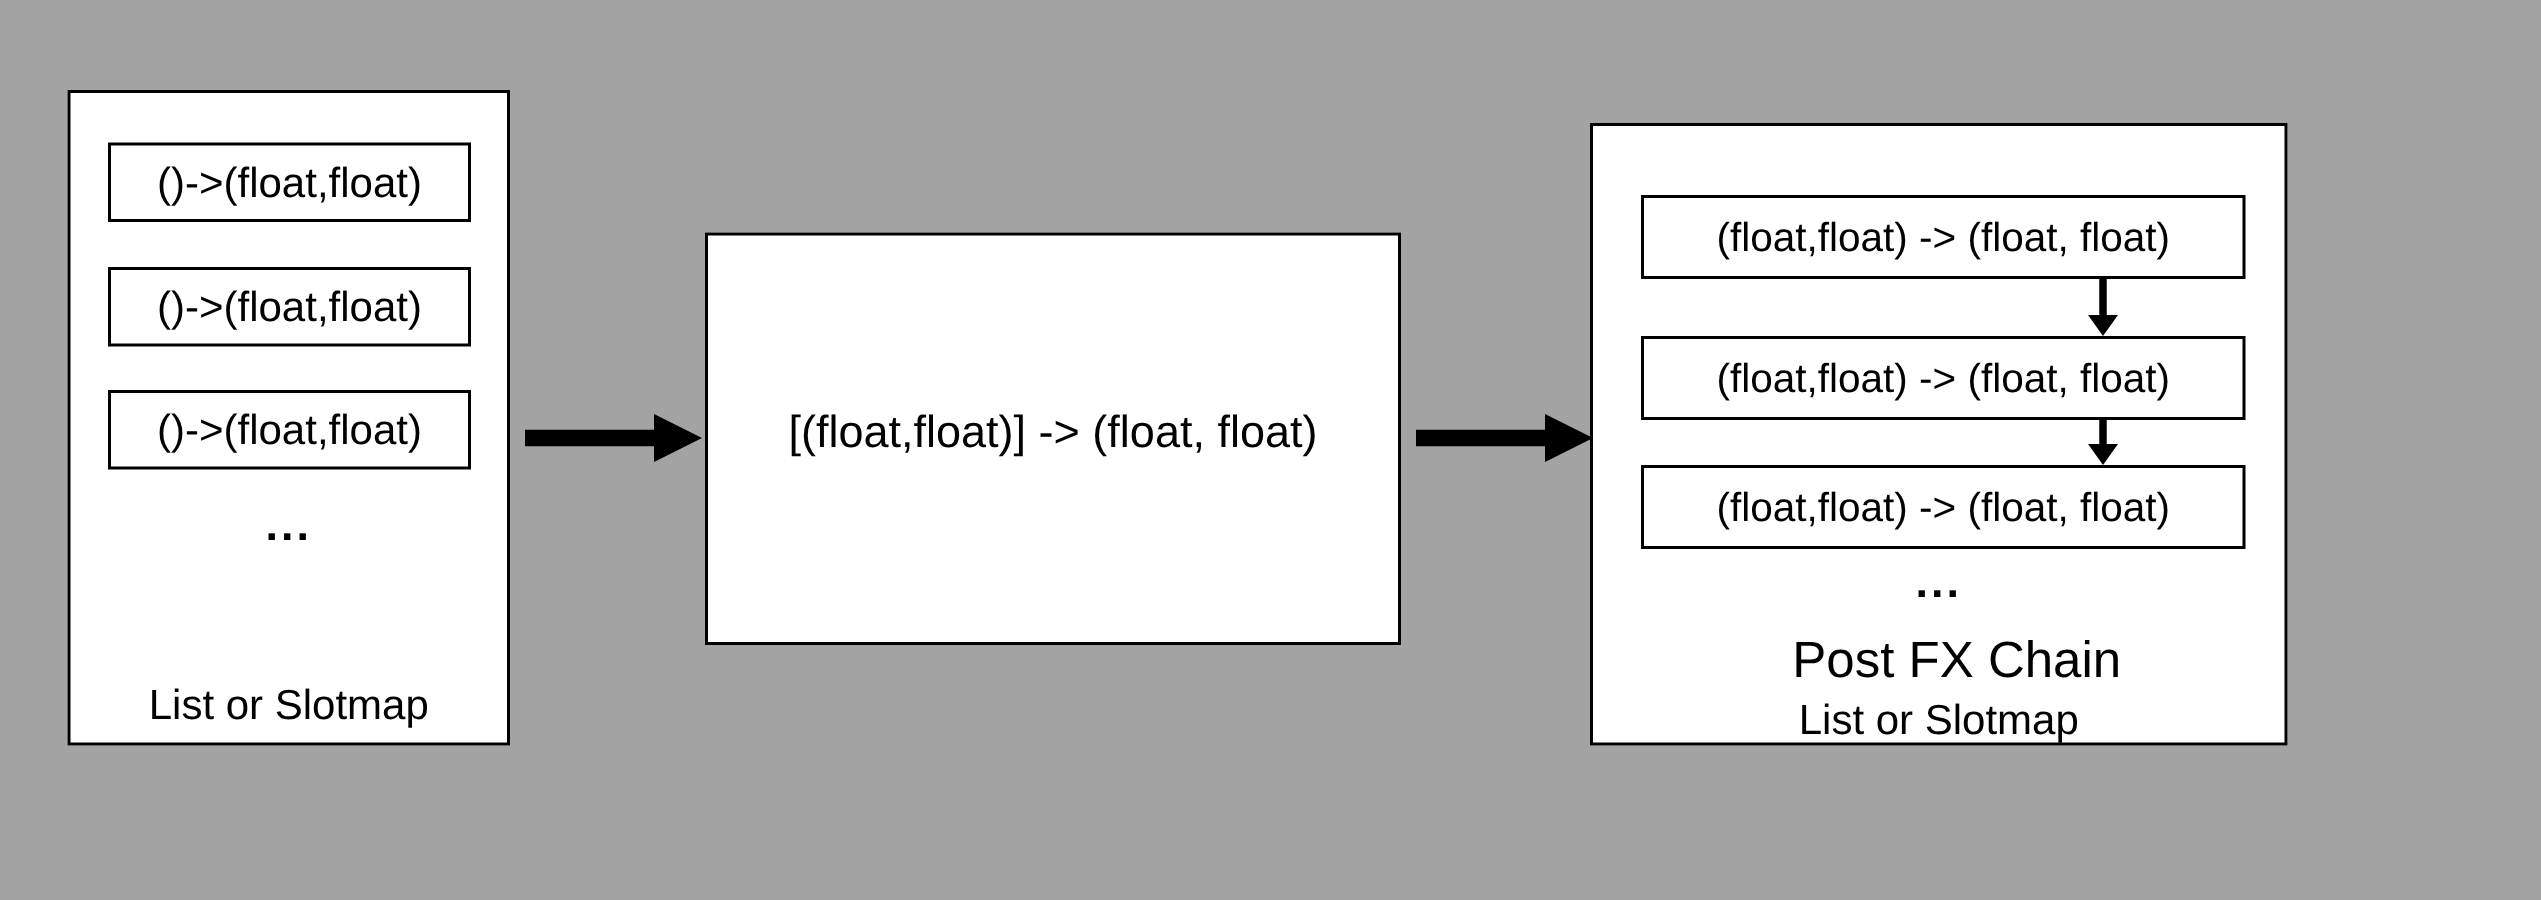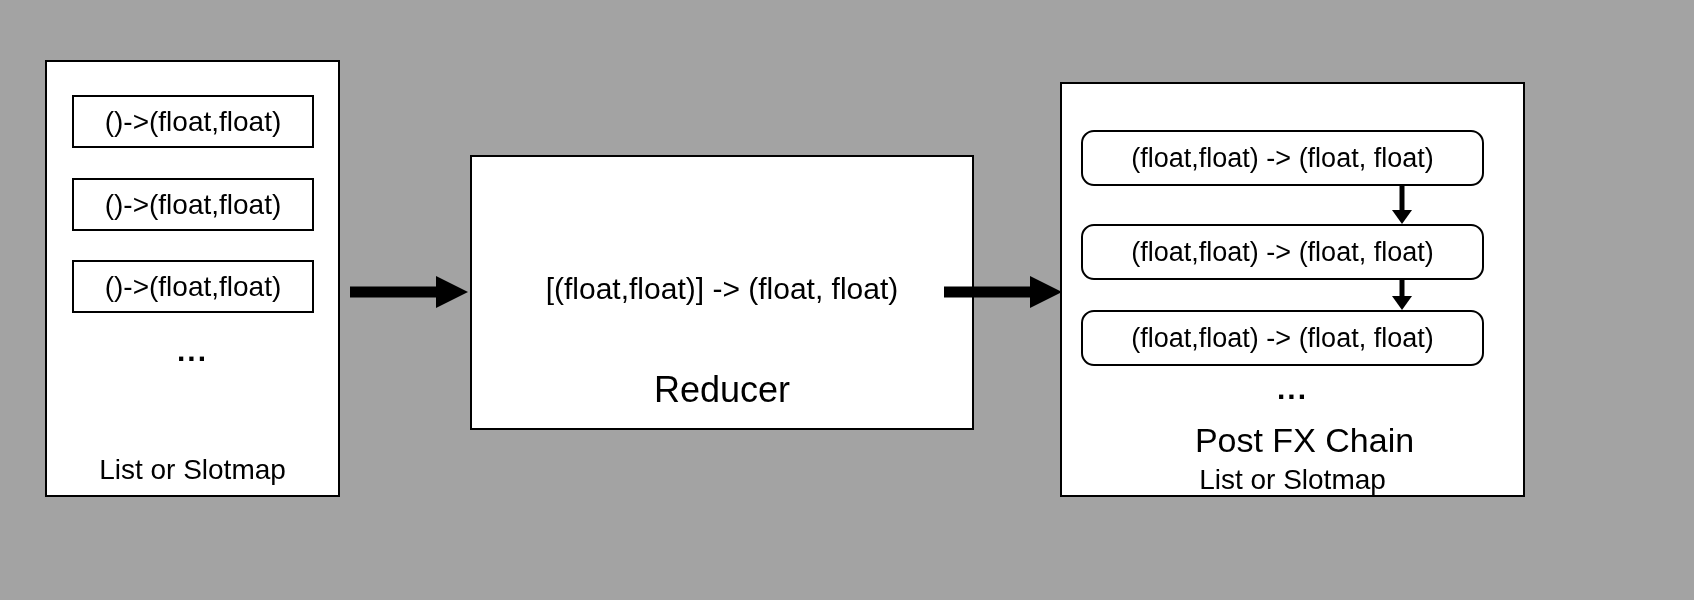--- a/index.html
+++ b/index.html
@@ -27,29 +27,29 @@
     position: absolute;
     border: 2px solid #000000;
     background: #ffffff;
     box-sizing: border-box;
     display: flex;
     align-items: center;
     justify-content: center;
     white-space: nowrap;
   }
   .tracks-box   { left: 45px;   top: 60px;  width: 295px; height: 437px; }
-  .reducer-box  { left: 470px;  top: 155px; width: 504px; height: 275px; }
+  .reducer-box  { left: 470px;  top: 155px; width: 464px; height: 275px; }
   .postfx-box   { left: 1060px; top: 82px;  width: 465px; height: 415px; }
 
   .track-item   { left: 25px; width: 242px; height: 53px; font-size: 28px; }
   .track-item-1 { top: 33px; }
   .track-item-2 { top: 116px; }
   .track-item-3 { top: 198px; }
 
-  .fx-item   { left: 19px; width: 403px; height: 56px; font-size: 27px; border-radius: 13px; }
+  .fx-item   { left: 32px; width: 403px; height: 56px; font-size: 27px; }
   .fx-item-1 { top: 46px; }
   .fx-item-2 { top: 140px; }
   .fx-item-3 { top: 226px; }
 
   .ellipsis {
     position: absolute;
     width: 100%;
     text-align: center;
     font-size: 30px;
     font-weight: bold;
@@ -125,21 +125,20 @@
     <div class="box-subtitle tracks-subtitle">List or Slotmap</div>
   </div>
 
   <svg class="h-arrow h-arrow-1" viewBox="0 0 118 44">
     <line x1="0" y1="22" x2="90" y2="22" stroke="#000000" stroke-width="11"></line>
     <polygon points="86,6 118,22 86,38" fill="#000000"></polygon>
   </svg>
 
   <div class="outer-box reducer-box">
     <div class="reducer-signature">[(float,float)] -&gt; (float, float)</div>
-    <div class="reducer-title">Reducer</div>
   </div>
 
   <svg class="h-arrow h-arrow-2" viewBox="0 0 118 44">
     <line x1="0" y1="22" x2="90" y2="22" stroke="#000000" stroke-width="11"></line>
     <polygon points="86,6 118,22 86,38" fill="#000000"></polygon>
   </svg>
 
   <div class="outer-box postfx-box">
     <div class="inner-box fx-item fx-item-1">
       <span>(float,float) -&gt; (float, float)</span>

